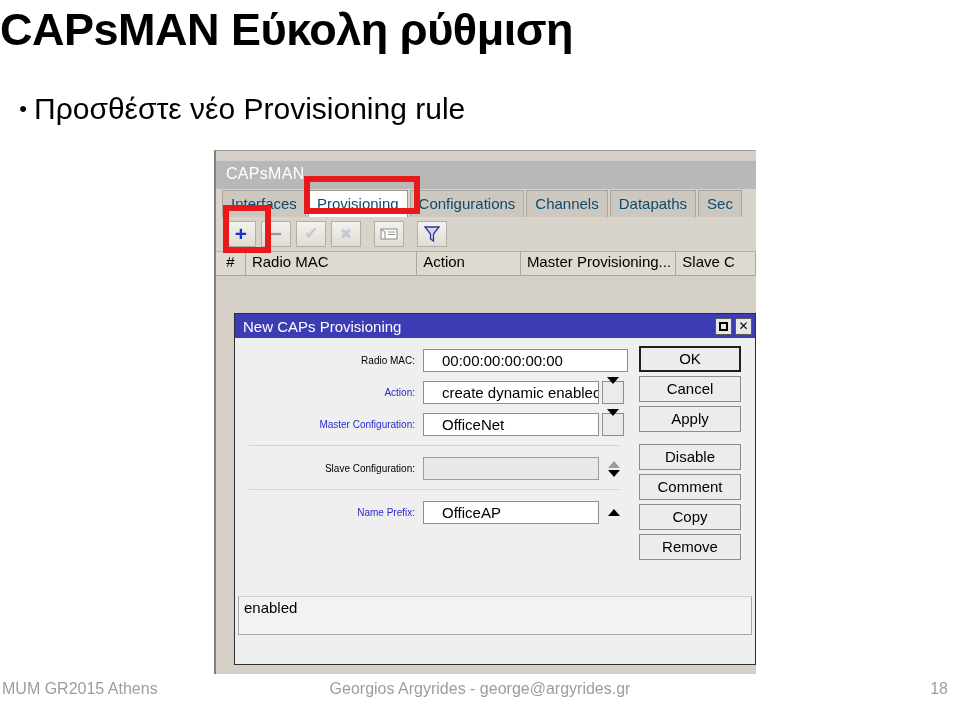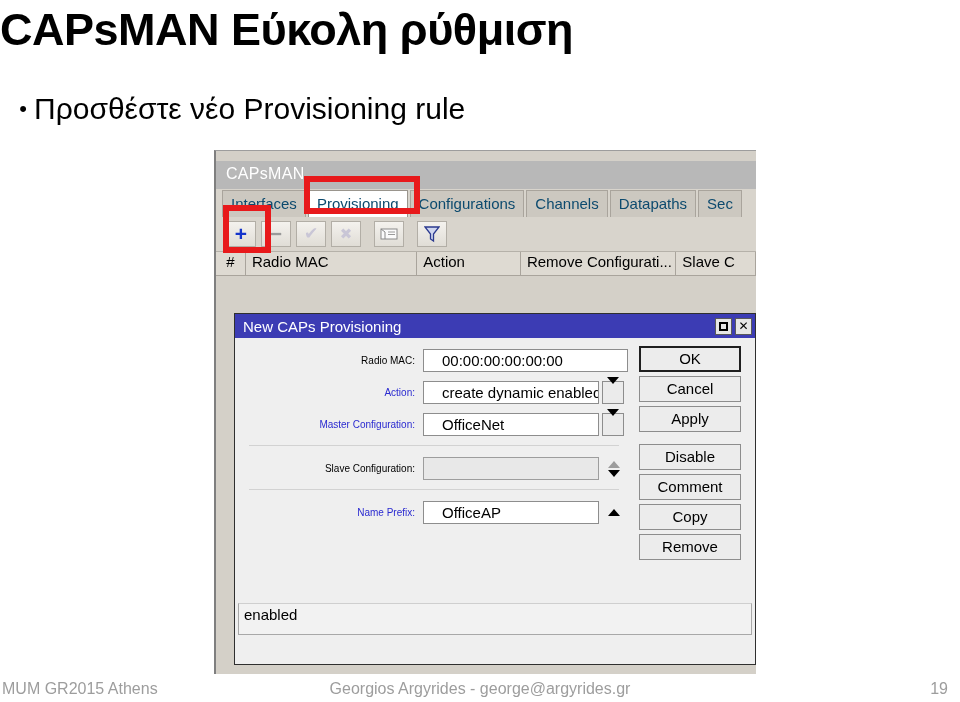--- a/index.html
+++ b/index.html
@@ -291,21 +291,21 @@
     margin-bottom: 4px;
     box-sizing: border-box;
     color: #000;
   }
   .dbtn.default { border: 2px solid #1f1f1f; line-height: 22px; }
   .dbtn.spacer-after { margin-bottom: 12px; }
 
   .statusbar {
     position: absolute;
     left: 3px; right: 3px; bottom: 3px;
-    height: 32px;
+    height: 39px;
     background: #f2f2f2;
     border: 1px solid #a8a8a8;
     border-top-color: #cfcfcf;
     font-size: 15px;
     line-height: 22px;
     padding-left: 5px;
     box-sizing: border-box;
   }
 
   
@@ -380,21 +380,21 @@
       <svg width="16" height="17" viewBox="0 0 16 17">
         <path d="M1 1 H15 L9.5 8 V15 L6.5 13 V8 Z" fill="#cfd6ef" stroke="#2b3a8f" stroke-width="1.3"></path>
       </svg>
     </div>
   </div>
 
   <div class="colhdr">
     <div class="cell c0">#</div>
     <div class="cell c1">Radio MAC</div>
     <div class="cell c2">Action</div>
-    <div class="cell c3">Remove Configurati...</div>
+    <div class="cell c3">Master Provisioning...</div>
     <div class="cell c4">Slave C</div>
   </div>
 
   <div class="dialog">
     <div class="dlg-title">
       <span class="t-label">New CAPs Provisioning</span>
       <span class="dlg-btns">
         <span class="tb-sq">
           <span class="inner-sq"></span>
         </span>
@@ -469,13 +469,13 @@
       <div class="statusbar">enabled</div>
     </div>
   </div>
 
   <div class="redbox" id="redbox-tab"></div>
   <div class="redbox" id="redbox-plus"></div>
 </div>
 
 <div class="footer-left">MUM GR2015 Athens</div>
 <div class="footer-center">Georgios Argyrides - george@argyrides.gr</div>
-<div class="footer-right">19</div>
+<div class="footer-right">18</div>
 
 </body></html>

